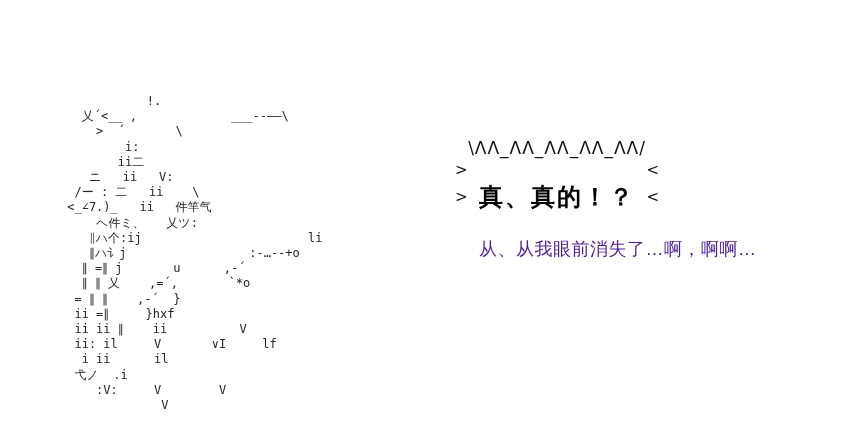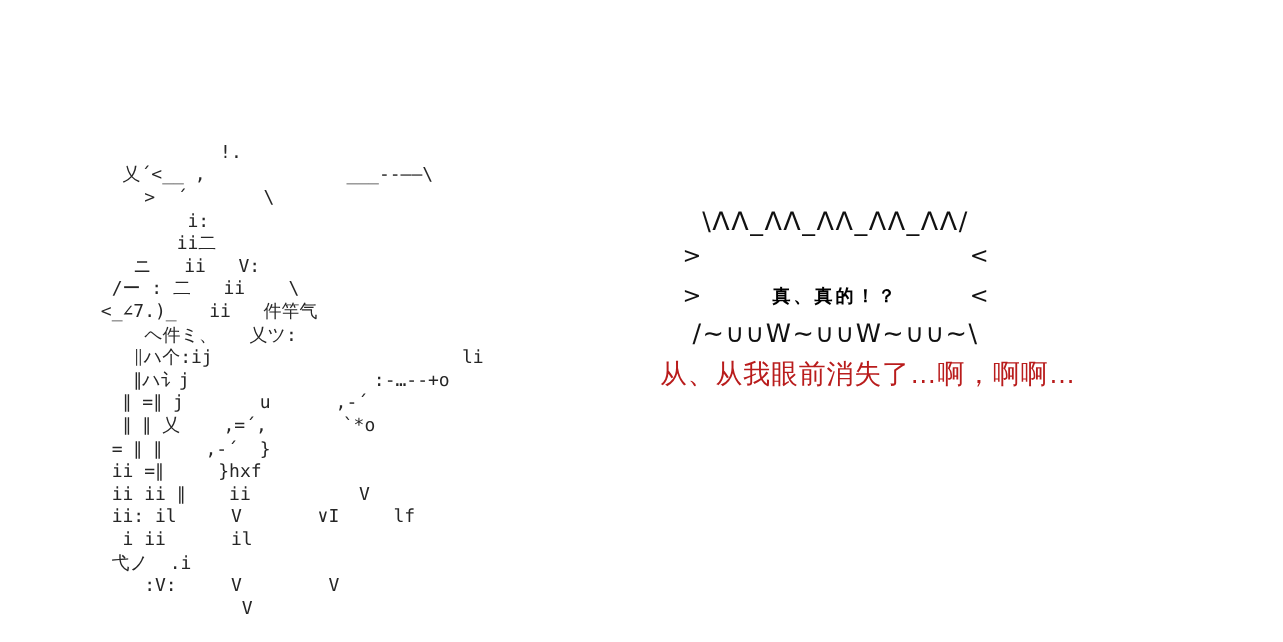--- a/index.html
+++ b/index.html
@@ -50,37 +50,37 @@
     display: flex;
     justify-content: space-between;
     align-items: center;
     padding: 0 3px;
     height: 22px;
     font-size: 15px;
   }
   .bubble-row.row-text { height: 32px; }
   .edge { font-family: "DejaVu Sans", sans-serif; color: #111; }
   .bubble-text {
-    font-size: 12px;
+    font-size: 24px;
     font-weight: bold;
     letter-spacing: 2px;
     color: #000000;
     font-family: "Liberation Sans", "DejaVu Sans", sans-serif;
     white-space: nowrap;
   }
 
   
   .dialogue {
     position: absolute;
-    left: 440px;
+    left: 479px;
     top: 234px;
     font-size: 18px;
     line-height: 31px;
     letter-spacing: 0.5px;
-    color: #b91c1c;
+    color: #4c1d95;
     font-family: "Liberation Sans", "DejaVu Sans", sans-serif;
   }
 </style>
 </head>
 <body>
 
 <div class="canvas">
 
   <pre class="aa">            !.
    乂´&lt;__ ,             ___--――\
@@ -111,20 +111,19 @@
       <span class="edge">&gt;</span>
       <span class="edge">&lt;</span>
     </div>
 
     <div class="bubble-row row-text">
       <span class="edge">&gt;</span>
       <span class="bubble-text">真、真的！？</span>
       <span class="edge">&lt;</span>
     </div>
 
-    <pre class="bubble-bottom">/~∪∪W~∪∪W~∪∪~\</pre>
   </div>
 
   <div class="dialogue">
     <div>从、从我眼前消失了…啊，啊啊…</div>
   </div>
 
 </div>
 
 </body></html>

